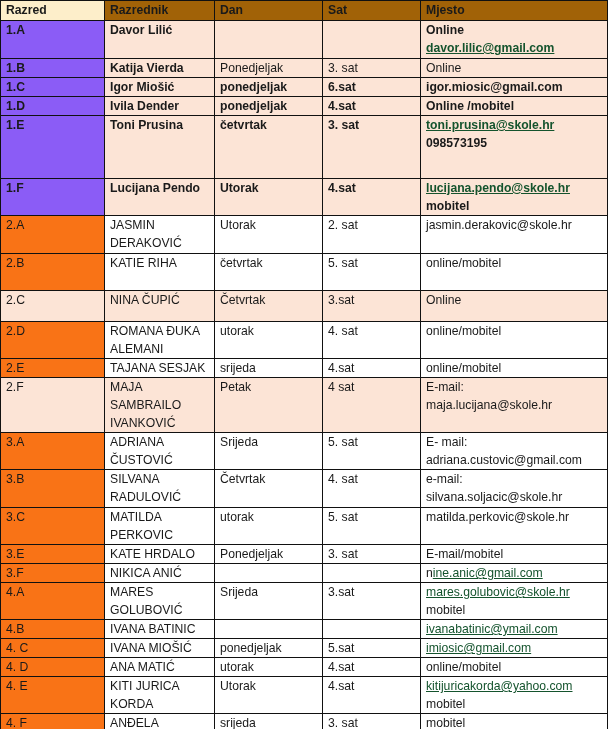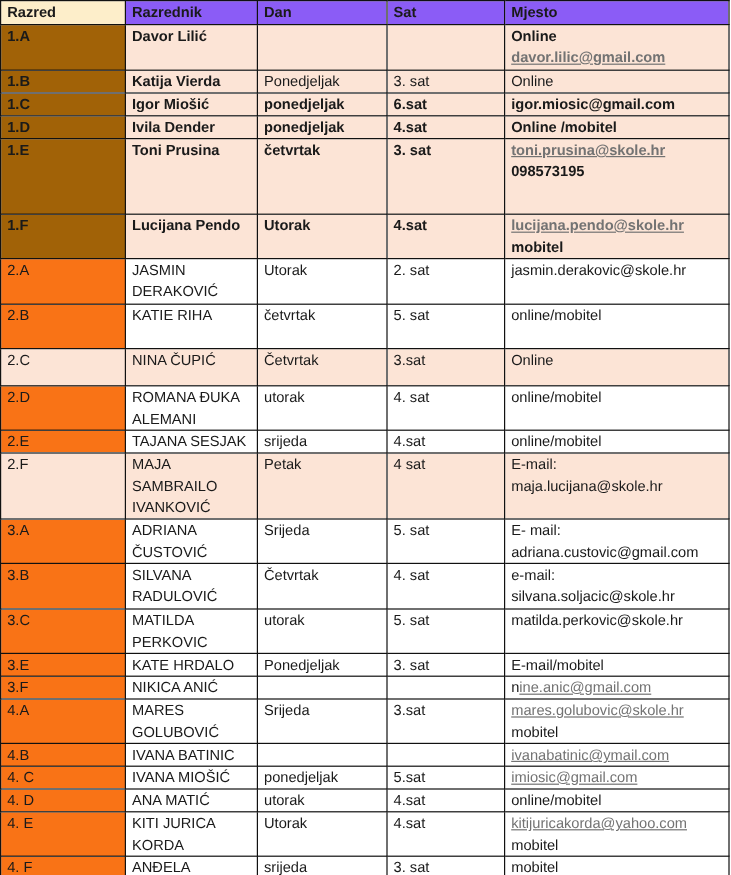--- a/index.html
+++ b/index.html
@@ -19,28 +19,28 @@
   table.sched col.c5 { width: 187px; }
   table.sched td, table.sched th {
     border: 1.3px solid #111;
     padding: 0 0 0 5px;
     vertical-align: top;
     text-align: left;
     line-height: 18px;
     white-space: nowrap;
     overflow: hidden;
   }
-  table.sched th { font-weight: bold; height: 19px; background: #8b5cf6; }
+  table.sched th { font-weight: bold; height: 19px; background: #a16207; }
   table.sched th.first { background: #fdeeca; }
   td.first { background: #f97316; }
   tr.pink td { background: #fce4d6; }
-  tr.pink td.first { background: #a16207; }
+  tr.pink td.first { background: #8b5cf6; }
   tr.pinkall td { background: #fce4d6; }
   tr.bold td { font-weight: bold; }
-  .link { color: #737373; text-decoration: underline; }
+  .link { color: #14532d; text-decoration: underline; }
   .line { display: block; }
 </style>
 </head>
 <body>
 
 <table class="sched">
   <colgroup>
       <col class="c1">
       <col class="c2">
       <col class="c3">

